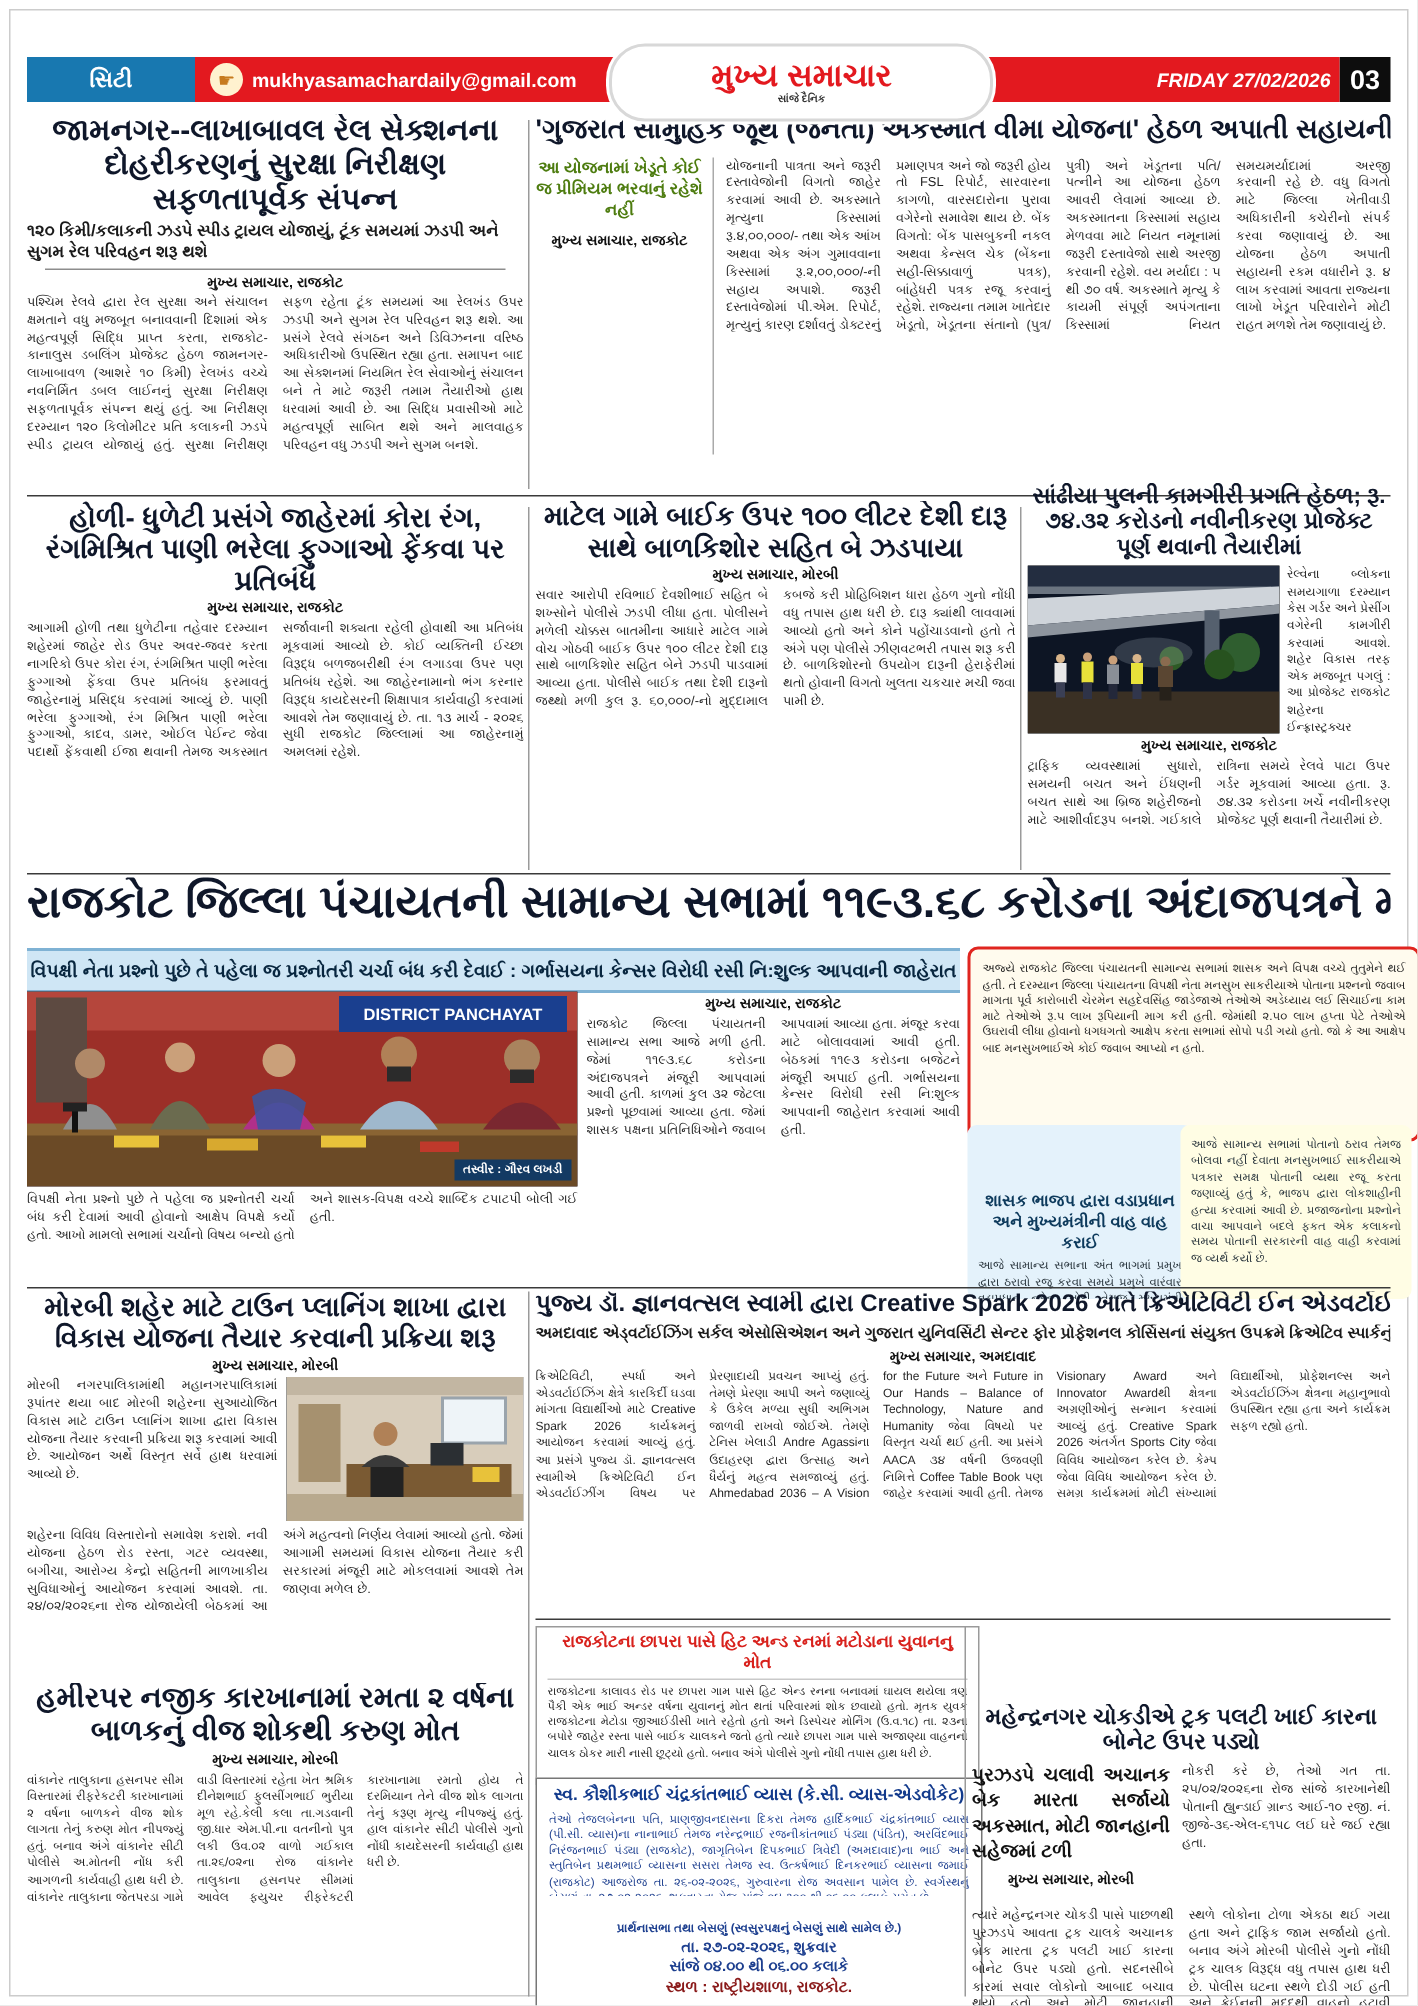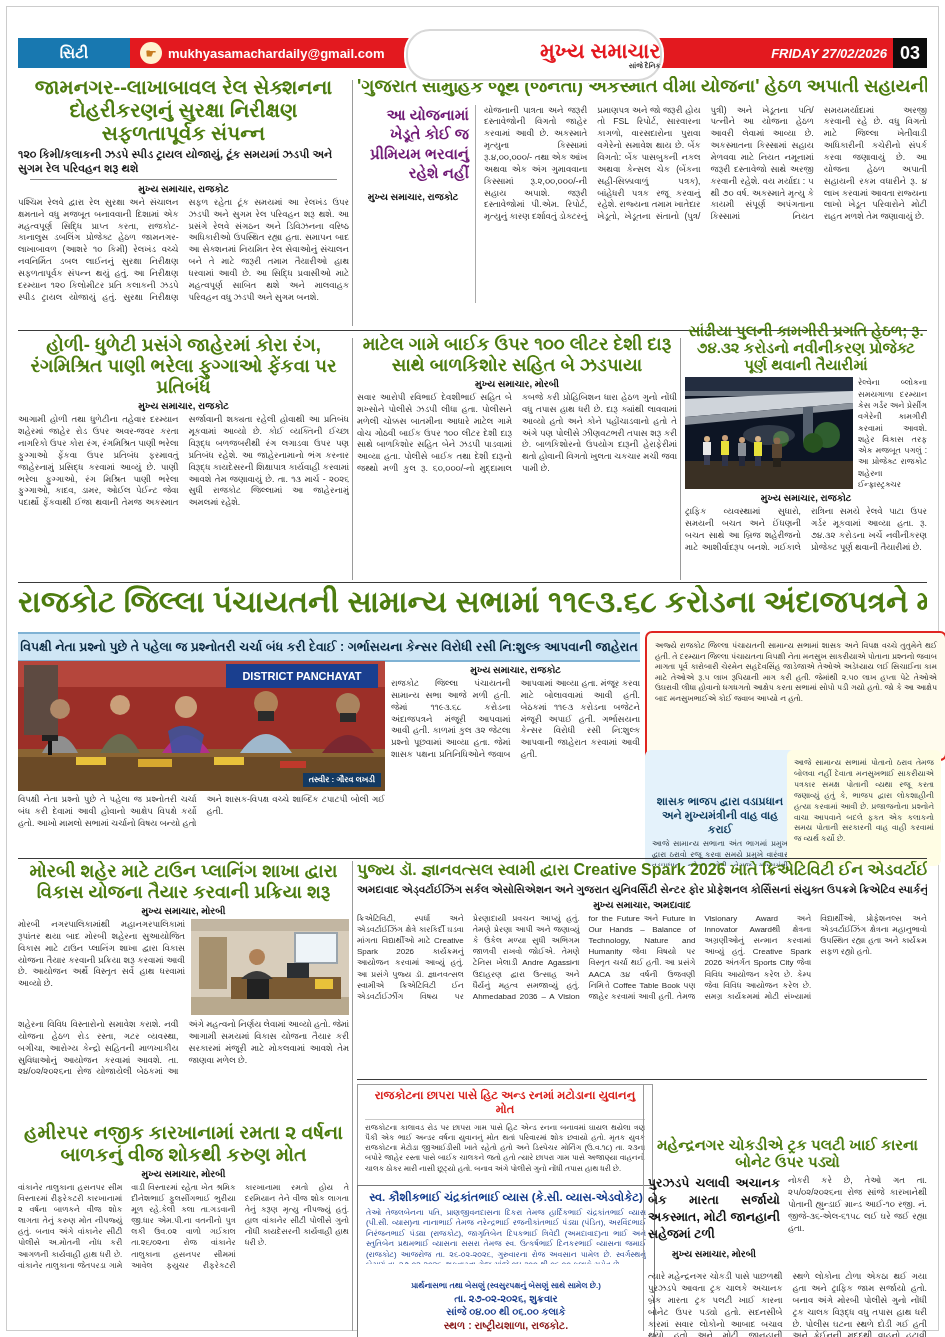--- a/index.html
+++ b/index.html
@@ -10,44 +10,44 @@
   
   .hdr{position:absolute;left:18px;top:38px;width:909px;height:30px;display:flex;}
   .hdr-section{width:112px;background:#1878b0;color:#fff;font-weight:bold;font-size:15px;
                display:flex;align-items:center;justify-content:center;flex:0 0 auto;}
   .hdr-red{flex:1;background:#e3191f;position:relative;display:flex;align-items:center;color:#fff;}
   .hand-badge{width:22px;height:22px;border-radius:50%;background:#fff2cf;color:#c77b1e;
               display:flex;align-items:center;justify-content:center;font-size:13px;margin:0 6px 0 10px;flex:0 0 auto;}
   .hdr-email{font-weight:bold;font-size:13px;white-space:nowrap;}
   .logo-box{position:absolute;left:53%;top:-9px;transform:translateX(-50%);width:252px;height:48px;
             background:#ffffff;border:2px solid #d8d8d8;border-radius:24px;display:flex;flex-direction:column;
-            align-items:flex-end;justify-content:center;z-index:5;box-shadow:0 0 0 2px #fff;}
+            align-items:center;justify-content:center;z-index:5;box-shadow:0 0 0 2px #fff;}
   .logo-main{color:#e3191f;font-weight:bold;font-size:21px;line-height:1;}
   .logo-sub{color:#333;font-size:7px;font-weight:bold;margin-top:1px;}
   .hdr-date{position:absolute;right:6px;font-weight:bold;font-size:13px;font-style:italic;white-space:nowrap;}
   .hdr-page{width:34px;background:#0d0d0d;color:#fff;font-weight:bold;font-size:18px;
             display:flex;align-items:center;justify-content:center;flex:0 0 auto;}
 
   
   .rule-h{position:absolute;height:1px;background:#3a3a3a;}
   .rule-v{position:absolute;width:1px;background:#9a9a9a;}
 
   
   .art{position:absolute;overflow:hidden;}
-  .hl{font-weight:bold;color:#4d7c0f;text-align:center;line-height:1.14;}
+  .hl{font-weight:bold;color:#0f172a;text-align:center;line-height:1.14;}
   .subhead{font-weight:bold;color:#1a1a1a;text-align:left;line-height:1.25;}
   .byline{font-weight:bold;font-size:9.5px;color:#111;text-align:center;margin:3px 0 2px;}
   .bodytxt{font-size:8.6px;line-height:1.38;text-align:justify;color:#1f1f1f;overflow:hidden;}
   .cols-2{column-count:2;column-gap:10px;}
   .cols-3{column-count:3;column-gap:9px;}
   .cols-4{column-count:4;column-gap:10px;}
   .cols-5{column-count:5;column-gap:9px;}
   .thin-sep{border:0;border-top:1px solid #8d8d8d;margin:3px 12px;}
 
-  .kicker{font-weight:bold;font-size:15px;line-height:1.3;color:#701a75;text-align:right;}
+  .kicker{font-weight:bold;font-size:11px;line-height:1.3;color:#4d7c0f;text-align:center;}
 
   
   .strip{position:absolute;background:#cfe6f5;border-top:2px solid #7fb2d4;border-bottom:2px solid #7fb2d4;
          display:flex;align-items:center;justify-content:center;color:#08263f;font-weight:bold;font-size:12.5px;
          white-space:nowrap;overflow:hidden;}
   .redbox{position:absolute;border:2px solid #e0251f;border-radius:7px;background:#fffbee;padding:5px 8px;overflow:hidden;}
   .redbox-title{color:#e0251f;font-weight:bold;font-size:13px;text-align:center;line-height:1.2;}
   .redbox-body{font-size:7.8px;line-height:1.35;text-align:justify;color:#222;margin-top:3px;}
   .tintbox{position:absolute;border-radius:6px;padding:5px 7px;overflow:hidden;}
   .tint-blue{background:#e4f2fb;}

